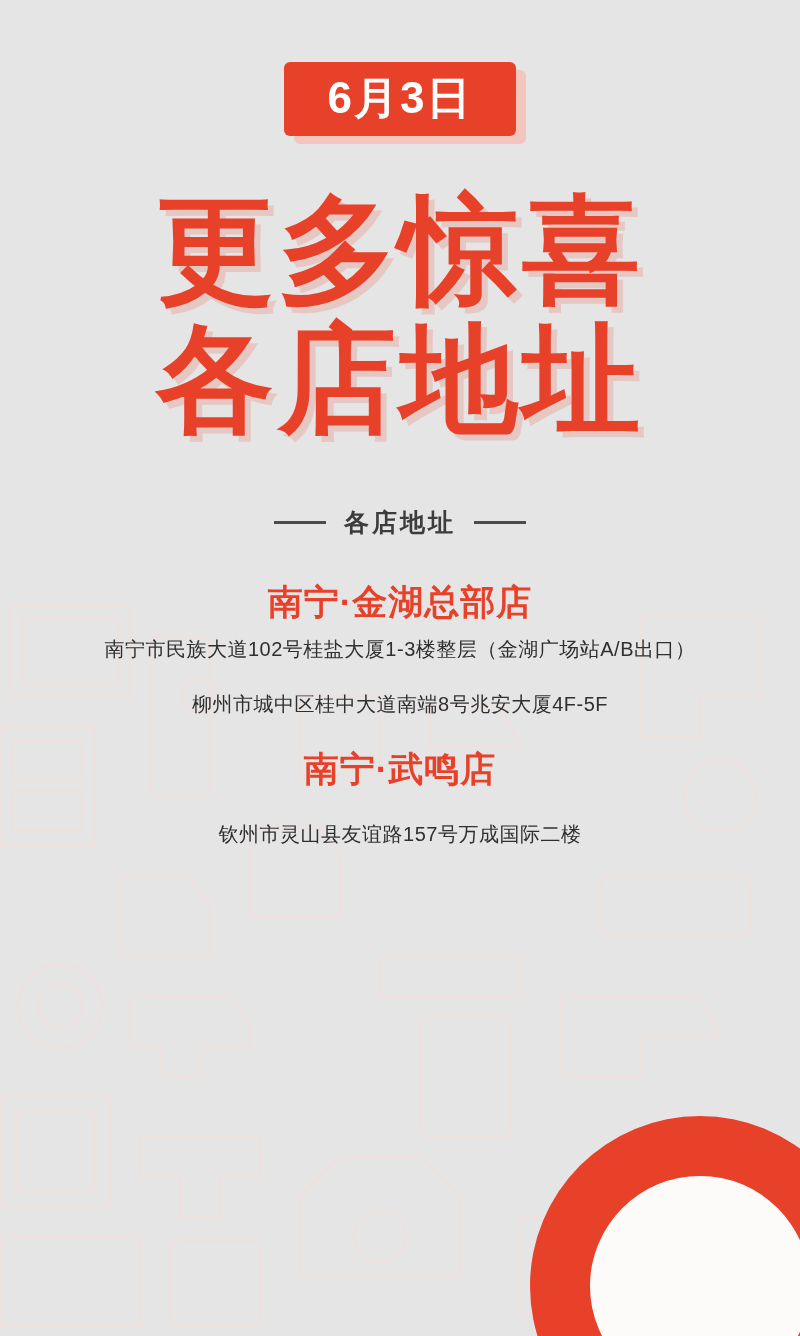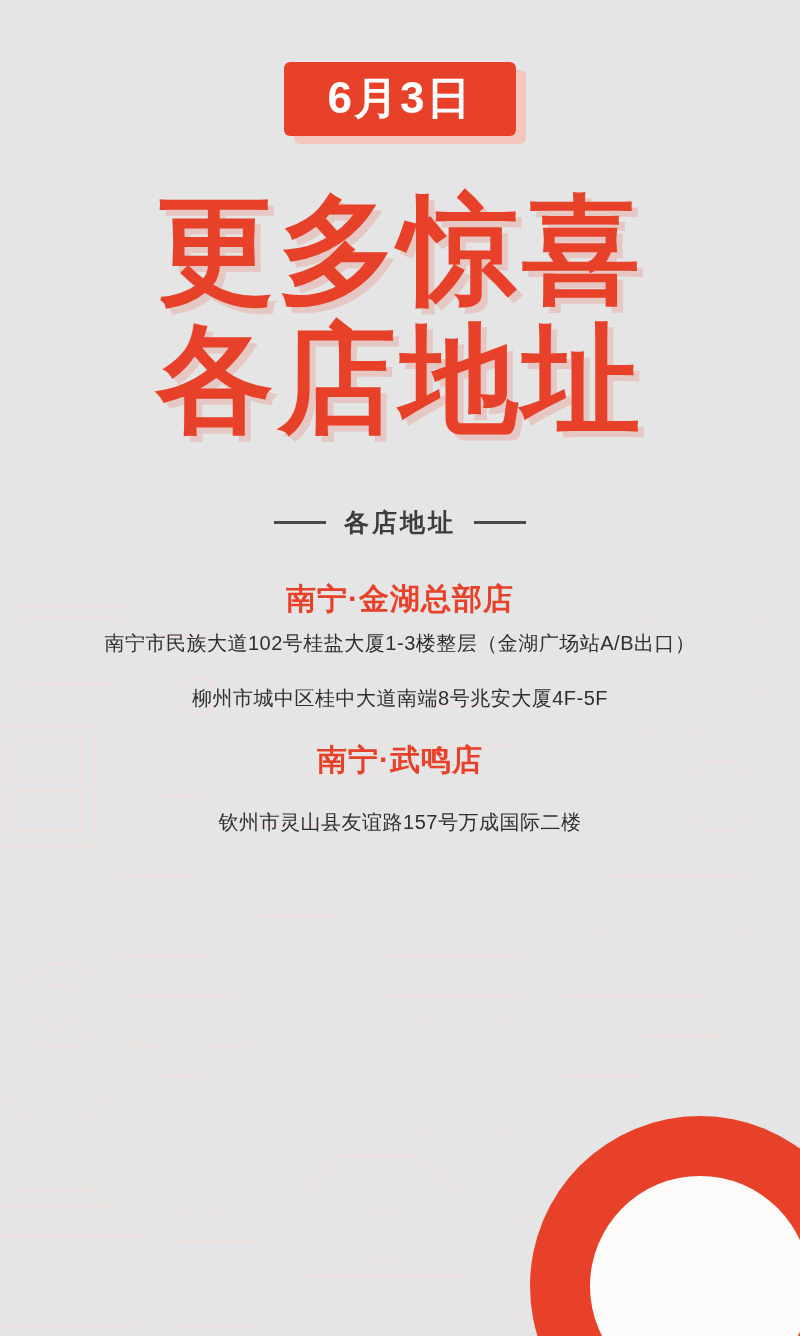--- a/index.html
+++ b/index.html
@@ -117,21 +117,21 @@
     margin-top:40px;
     position:relative;
     z-index:2;
   }
   .store {
     text-align:center;
     margin-bottom:28px;
   }
   .store-name {
     color:#e8412a;
-    font-size:30px;
+    font-size:35px;
     font-weight:bold;
     letter-spacing:1px;
     margin-bottom:10px;
   }
   .store-addr {
     color:#2f2f2f;
     font-size:20px;
     letter-spacing:0.5px;
   }
 </style>

